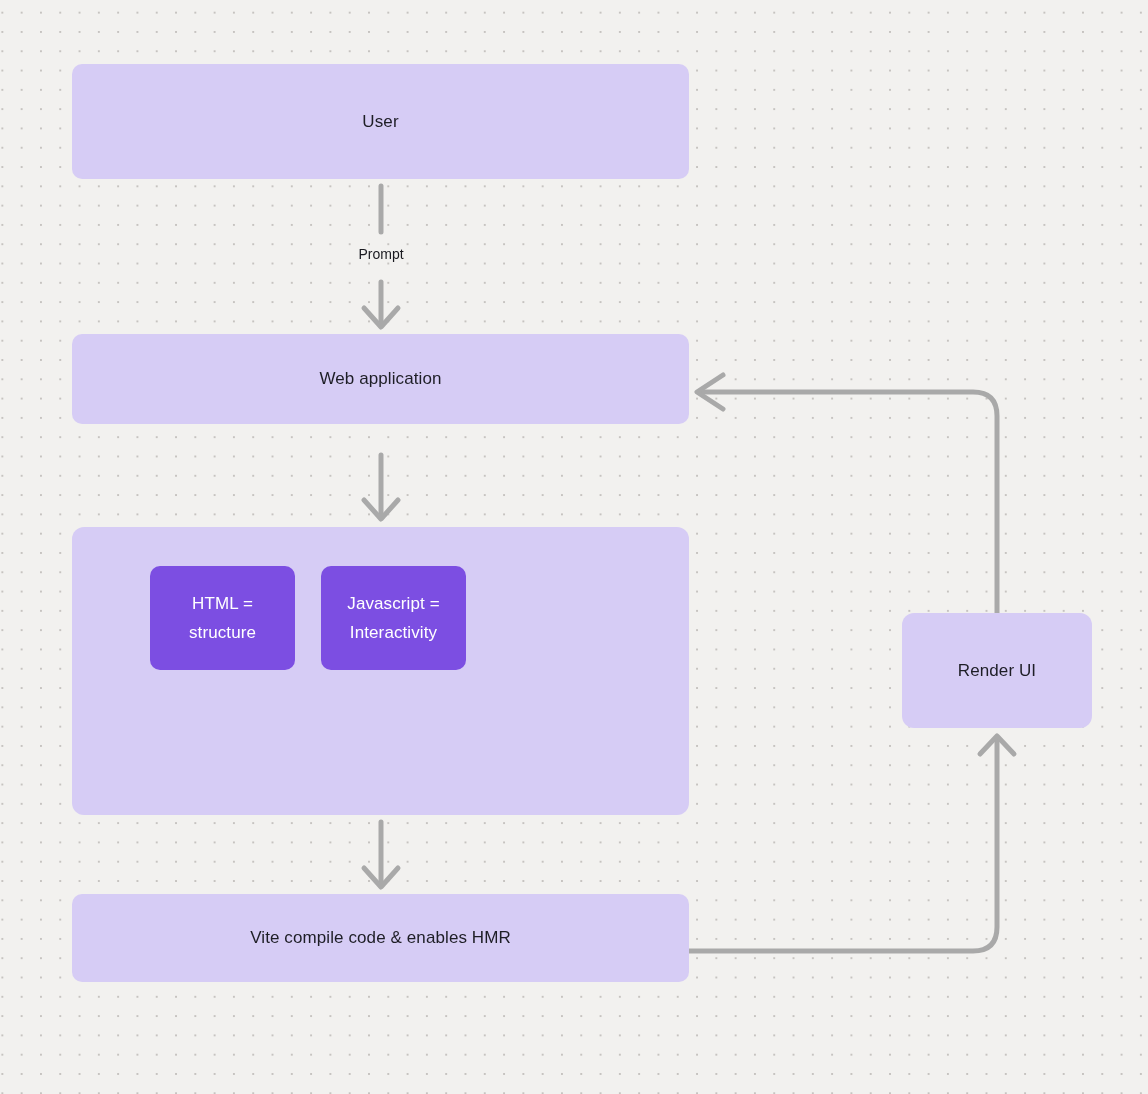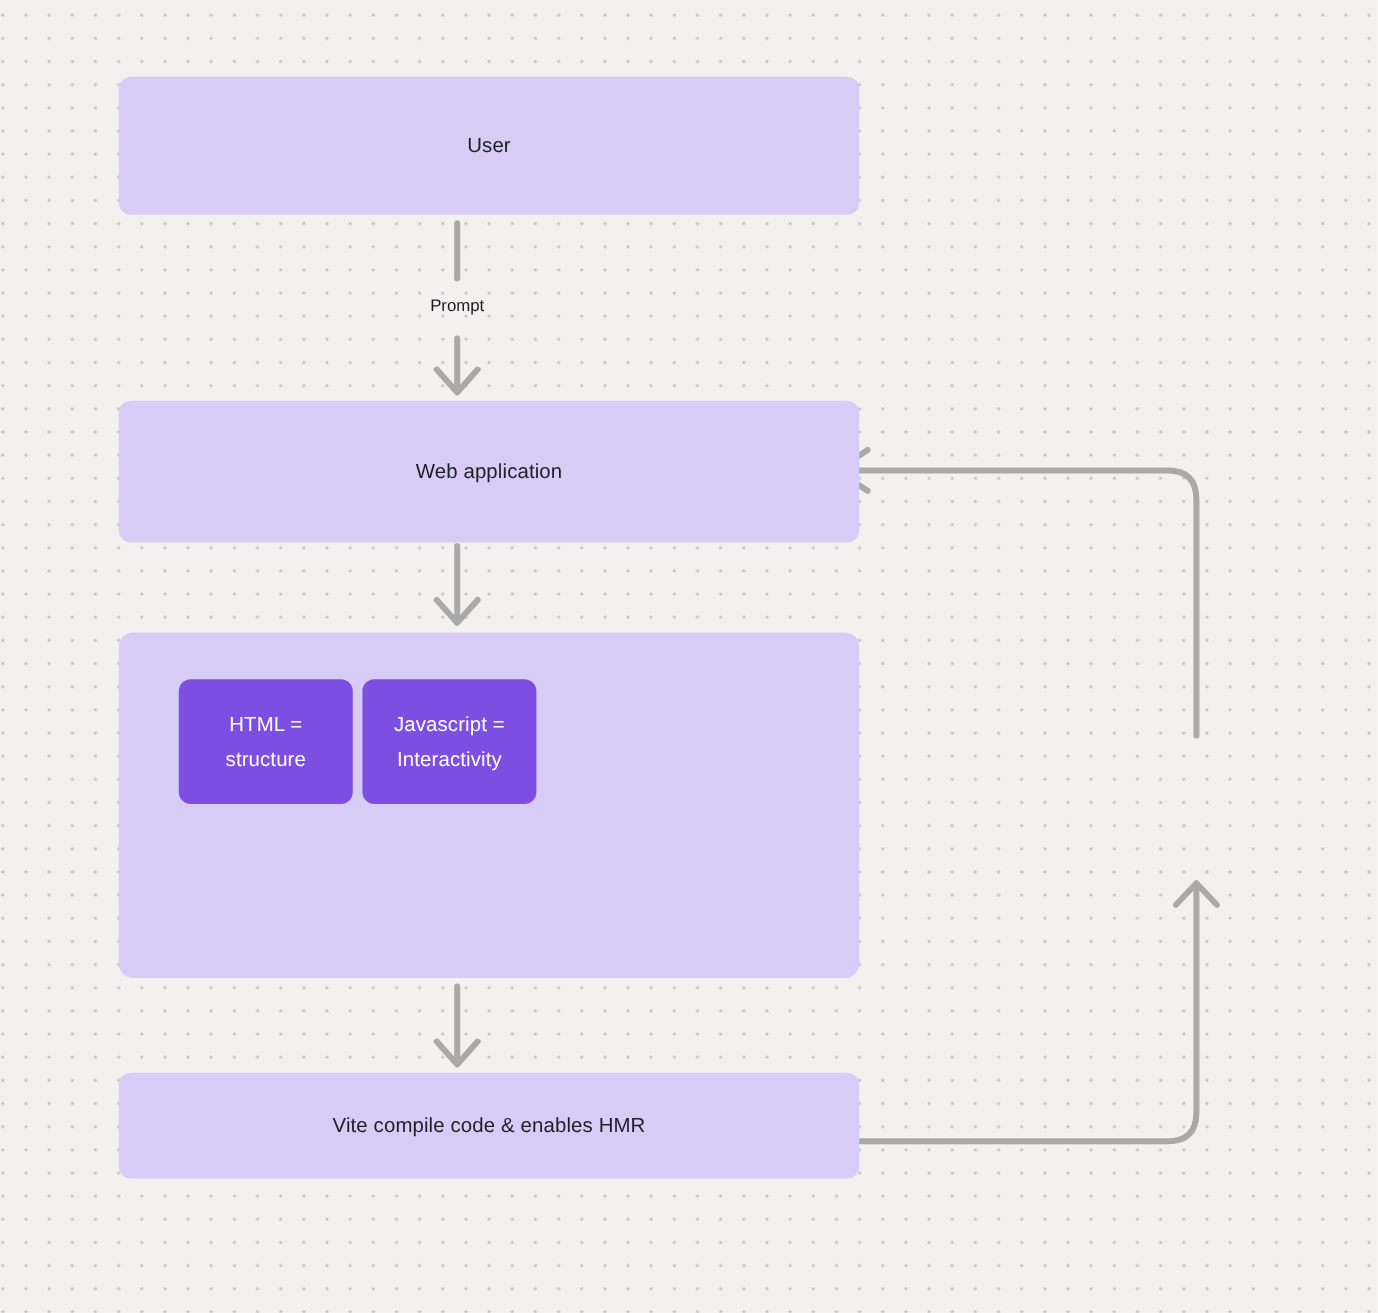--- a/index.html
+++ b/index.html
@@ -34,33 +34,32 @@
     position: absolute;
     z-index: 2;
     background: #d6ccf5;
     border-radius: 10px;
     display: flex;
     align-items: center;
     justify-content: center;
     color: #1e1e26;
     font-size: 17px;
     letter-spacing: 0.1px;
-    margin-left: 27px;
   }
   .node-user        { left: 72px;  top: 64px;  width: 617px; height: 115px; }
-  .node-web         { left: 72px;  top: 334px; width: 617px; height: 118px; }
+  .node-web         { left: 72px;  top: 334px; width: 617px; height: 90px; }
   .node-vite        { left: 72px;  top: 894px; width: 617px; height: 88px; }
   .node-render      { left: 902px; top: 613px; width: 190px; height: 115px; border-radius: 12px; }
   .group-components { left: 72px;  top: 527px; width: 617px; height: 288px; border-radius: 12px; display: block; }
 
   .chip-row {
     position: absolute;
-    left: 50px; top: 39px;
+    left: 78px; top: 39px;
     display: flex;
-    gap: 8px;
+    gap: 26px;
   }
   .chip {
     width: 145px;
     height: 104px;
     background: #7c4ee2;
     border-radius: 10px;
     color: #ffffff;
     font-size: 17px;
     line-height: 29px;
     font-weight: 500;
@@ -126,14 +125,17 @@
         <span>Interactivity</span>
       </div>
     </div>
 
   </div>
 
   <div class="node node-vite">
     <span>Vite compile code &amp; enables HMR</span>
   </div>
 
+  <div class="node node-render">
+    <span>Render UI</span>
+  </div>
 
 </div>
 
 </body></html>

